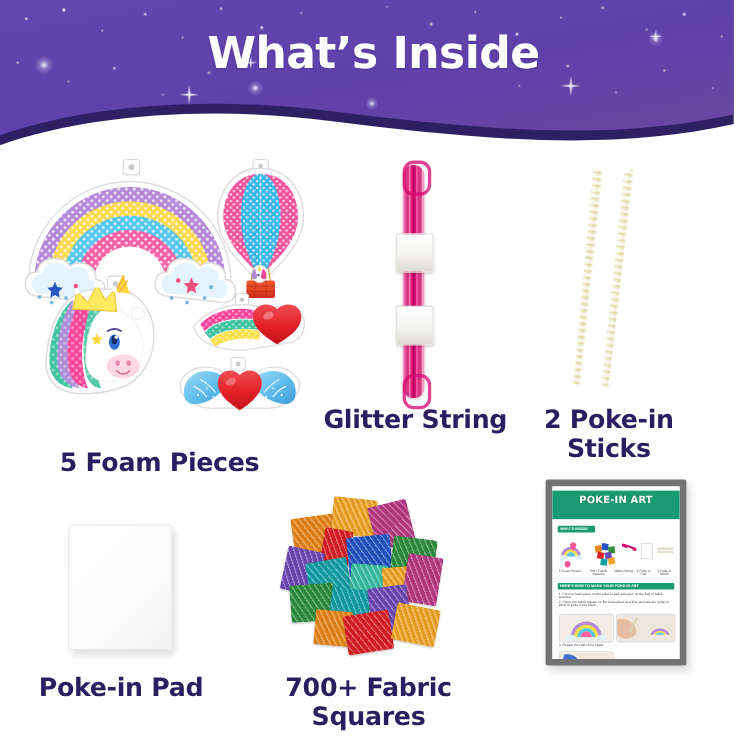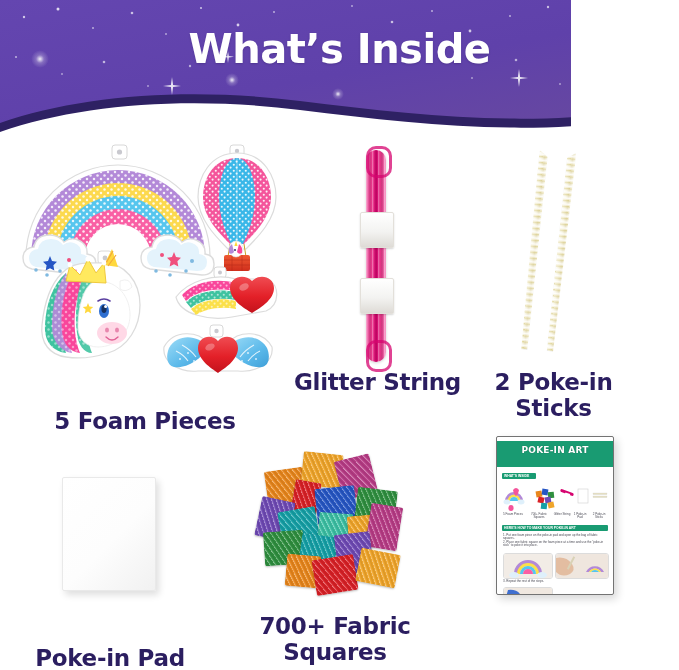--- a/index.html
+++ b/index.html
@@ -7,21 +7,21 @@
   body{
     width:679px;height:670px;
     background:#ffffff;
     font-family:"Liberation Sans", sans-serif;
     overflow:hidden;
     position:relative;
   }
   #page{position:relative;width:679px;height:670px;background:#fff;overflow:hidden;}
 
   
-  .header-wrap{position:absolute;left:0;top:0;width:571px;height:145px;overflow:hidden;}
+  .header-wrap{position:absolute;left:0;top:0;width:667px;height:145px;overflow:hidden;}
   .header-svg{position:absolute;left:0;top:0;}
   .header-title{
     position:absolute;left:0;top:26px;width:679px;text-align:center;
     color:#ffffff;font-size:40px;font-weight:bold;letter-spacing:-0.5px;
     font-family:"DejaVu Sans","Liberation Sans",sans-serif;
     text-shadow:0 1px 2px rgba(30,18,70,0.25);
     white-space:nowrap;
   }
 
   
@@ -83,21 +83,21 @@
   #fabric-squares{position:absolute;left:252px;top:447px;width:160px;height:150px;}
   .fsq{position:absolute;border-radius:2px;
     background-image:
       repeating-linear-gradient(60deg, rgba(255,255,255,0.45) 0px, rgba(255,255,255,0) 1.5px, rgba(0,0,0,0.10) 3px, rgba(255,255,255,0) 4.5px);
     box-shadow:0 1px 2px rgba(0,0,0,0.22);
   }
 
   
   #manual{
     position:absolute;left:496px;top:436px;width:116px;height:157px;
-    background:#ffffff;border:1px solid #737373;border-radius:2px;
+    background:#ffffff;border:6px solid #737373;border-radius:2px;
     box-shadow:3px 4px 8px rgba(0,0,0,0.16);overflow:hidden;
   }
   .m-banner{position:absolute;left:0;top:4px;width:116px;height:26px;background:#199b72;}
   .m-logo{
     position:absolute;left:0;top:8px;width:116px;text-align:center;
     color:#ffffff;font-weight:bold;font-size:9px;letter-spacing:0.2px;
     font-family:"DejaVu Sans","Liberation Sans",sans-serif;
     text-shadow:0 0 1px rgba(0,0,0,0.45);
   }
   .m-bar{position:absolute;left:5px;height:6px;background:#199b72;border-radius:1px;}
@@ -353,21 +353,21 @@
   </div>
   <div class="cap" style="left:290px;top:369px;width:175px;">Glitter String</div>
 
   <div id="poke-sticks">
     <div class="stick" style="left:24px;top:0;transform:rotate(6deg);clip-path:polygon(0% 0%,100% 3%,100% 100%,30% 100%);"></div>
     <div class="stick" style="left:52px;top:2px;transform:rotate(6deg);clip-path:polygon(0% 3%,100% 0%,72% 100%,0% 100%);"></div>
   </div>
   <div class="cap" style="left:466px;top:369px;width:175px;">2 Poke-in Sticks</div>
 
   <div id="poke-pad"></div>
-  <div class="cap" style="left:20px;top:613px;width:180px;margin-top:32px;">Poke-in Pad</div>
+  <div class="cap" style="left:20px;top:613px;width:180px;">Poke-in Pad</div>
 
   <div id="fabric-squares">
     <div class="fsq" style="left:14px;top:22px;width:42px;height:34px;background-color:#e8861c;transform:rotate(-8deg);"></div>
     <div class="fsq" style="left:50px;top:6px;width:40px;height:34px;background-color:#f0a52a;transform:rotate(6deg);"></div>
     <div class="fsq" style="left:86px;top:10px;width:36px;height:40px;background-color:#b83c86;transform:rotate(-14deg);"></div>
     <div class="fsq" style="left:40px;top:34px;width:26px;height:44px;background-color:#d92026;transform:rotate(10deg);"></div>
     <div class="fsq" style="left:64px;top:40px;width:40px;height:36px;background-color:#2656c4;transform:rotate(-6deg);"></div>
     <div class="fsq" style="left:104px;top:42px;width:40px;height:34px;background-color:#2f8f3f;transform:rotate(7deg);"></div>
     <div class="fsq" style="left:6px;top:52px;width:34px;height:40px;background-color:#6f4ab5;transform:rotate(12deg);"></div>
     <div class="fsq" style="left:28px;top:62px;width:38px;height:36px;background-color:#15a0a6;transform:rotate(-10deg);"></div>

